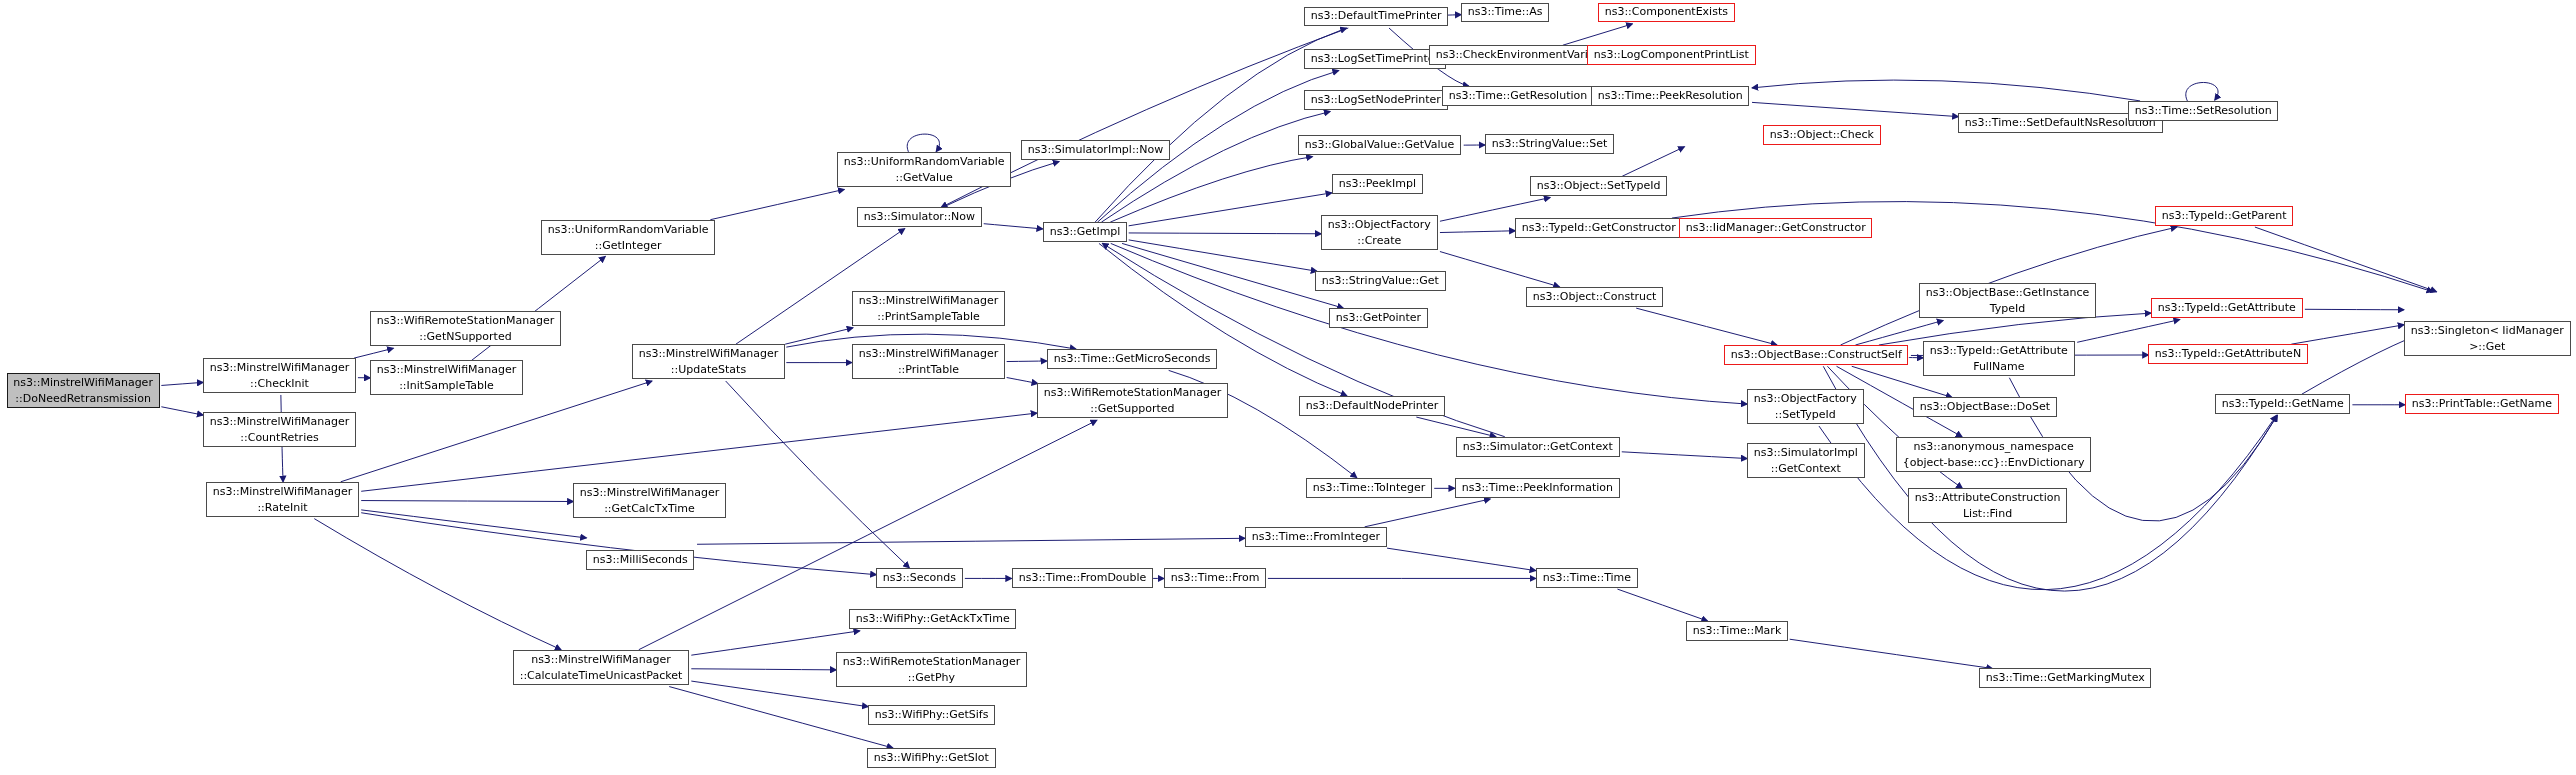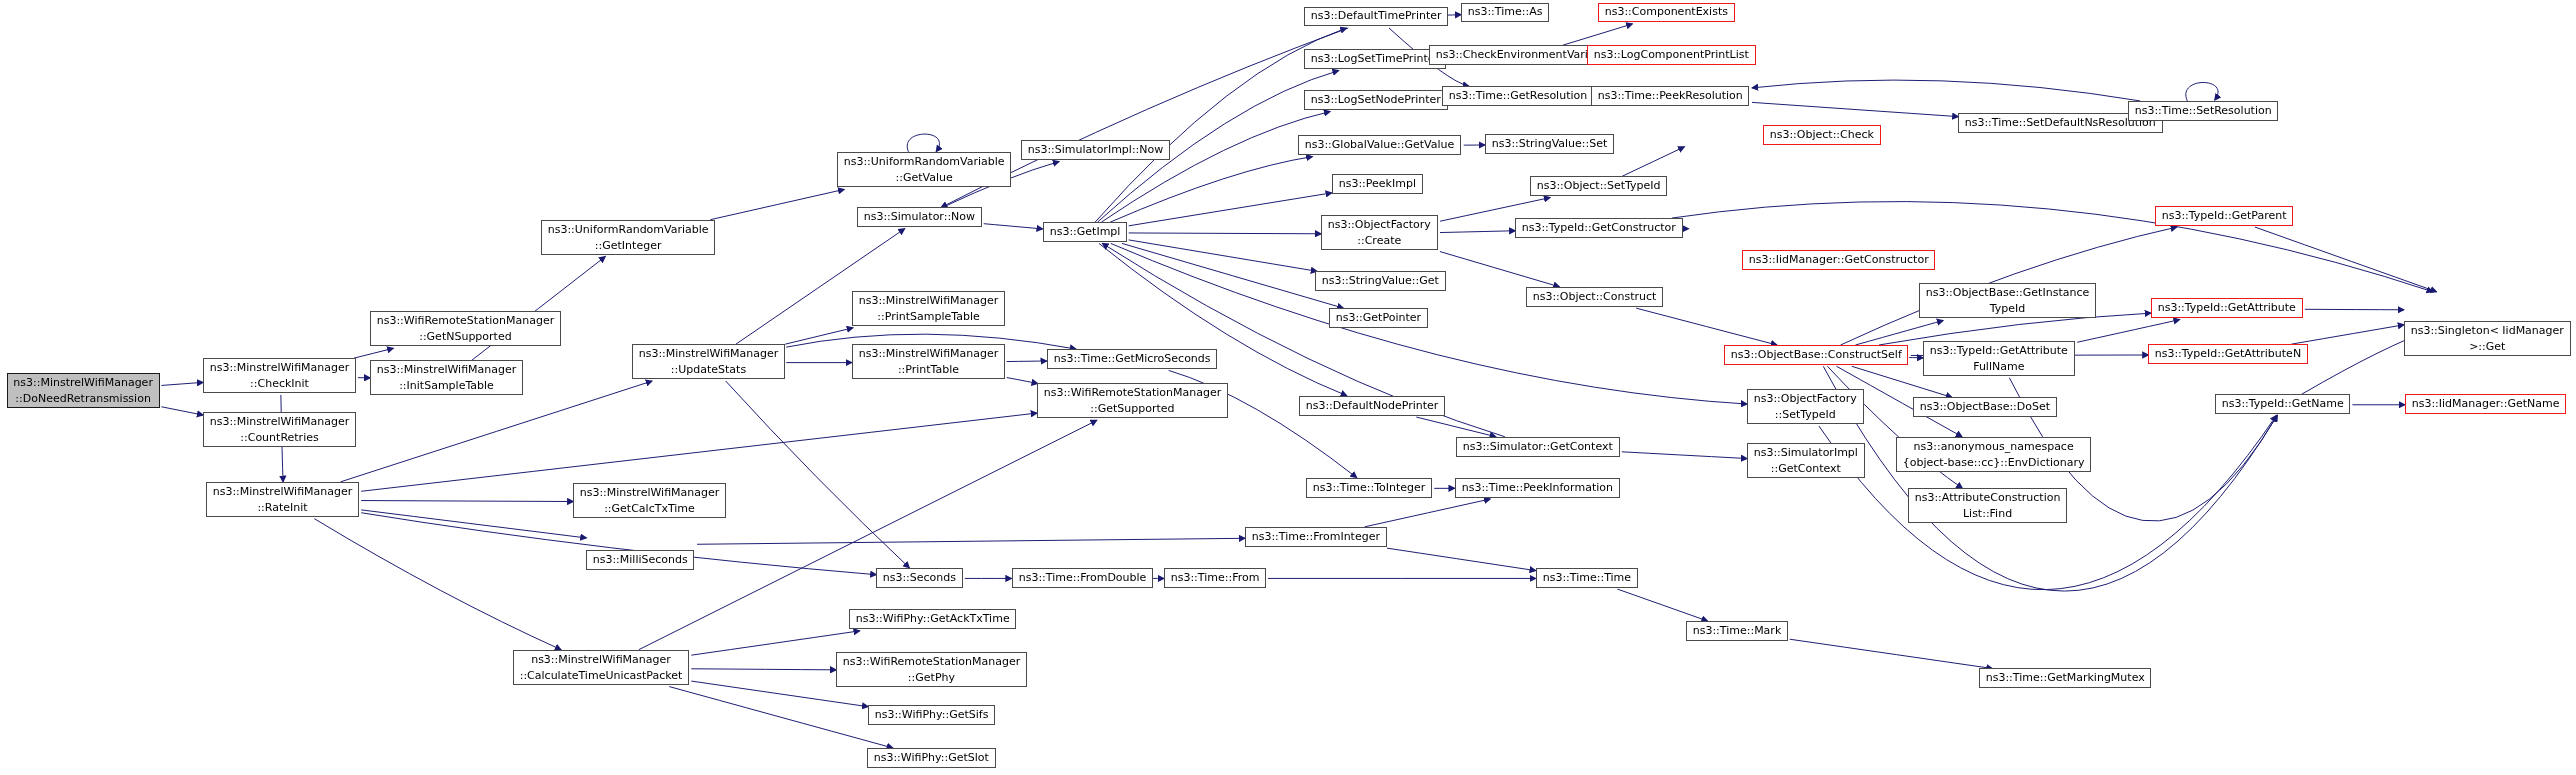--- a/index.html
+++ b/index.html
@@ -268,21 +268,21 @@
     <div class="node" style="left: 1321px; top: 215px;">
       <div>ns3::ObjectFactory</div>
       <div>::Create</div>
     </div>
     <div class="node" style="left: 1530px; top: 176px;">
       <div>ns3::Object::SetTypeId</div>
     </div>
     <div class="node" style="left: 1515px; top: 218px;">
       <div>ns3::TypeId::GetConstructor</div>
     </div>
-    <div class="node red" style="left: 1742px; top: 218px; margin-top: 32px;">
+    <div class="node red" style="left: 1679px; top: 218px;">
       <div>ns3::IidManager::GetConstructor</div>
     </div>
     <div class="node red" style="left: 1723px; top: 125px; margin-left: 40px;">
       <div>ns3::Object::Check</div>
     </div>
     <div class="node" style="left: 1315px; top: 271px;">
       <div>ns3::StringValue::Get</div>
     </div>
     <div class="node" style="left: 1329px; top: 308px;">
       <div>ns3::GetPointer</div>
@@ -336,16 +336,16 @@
       <div>ns3::TypeId::GetAttributeN</div>
     </div>
     <div class="node" style="left: 2404px; top: 292px; margin-top: 29px;">
       <div>ns3::Singleton&lt; IidManager</div>
       <div>&gt;::Get</div>
     </div>
     <div class="node" style="left: 2215px; top: 394px;">
       <div>ns3::TypeId::GetName</div>
     </div>
     <div class="node red" style="left: 2405px; top: 394px;">
-      <div>ns3::IidManager::GetName</div>
+      <div>ns3::PrintTable::GetName</div>
     </div>
   </div>
 
 
 </body></html>

